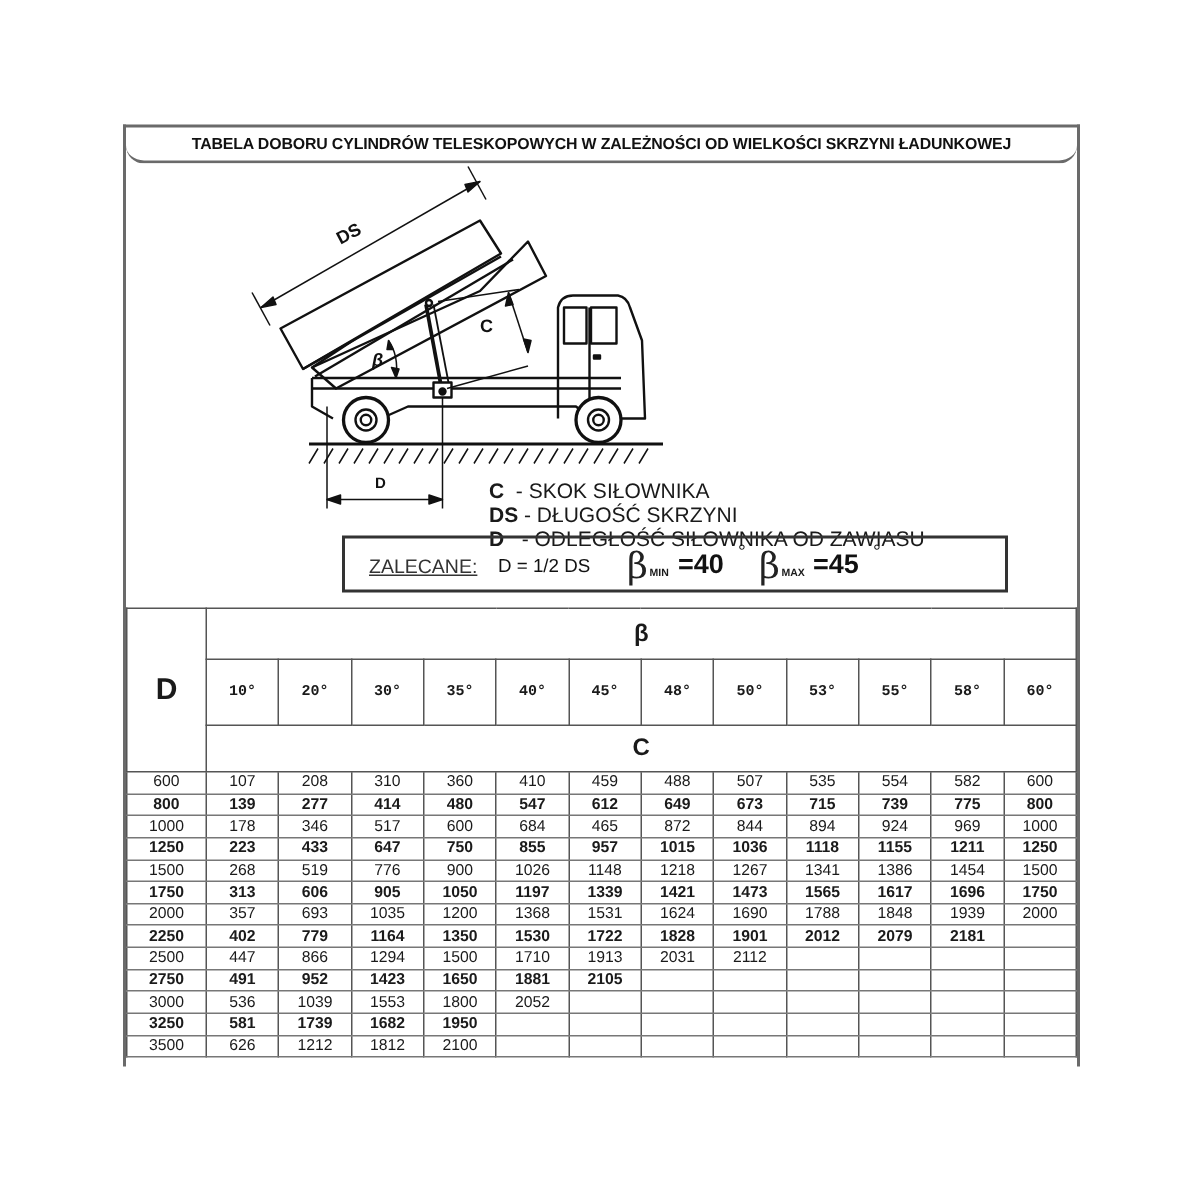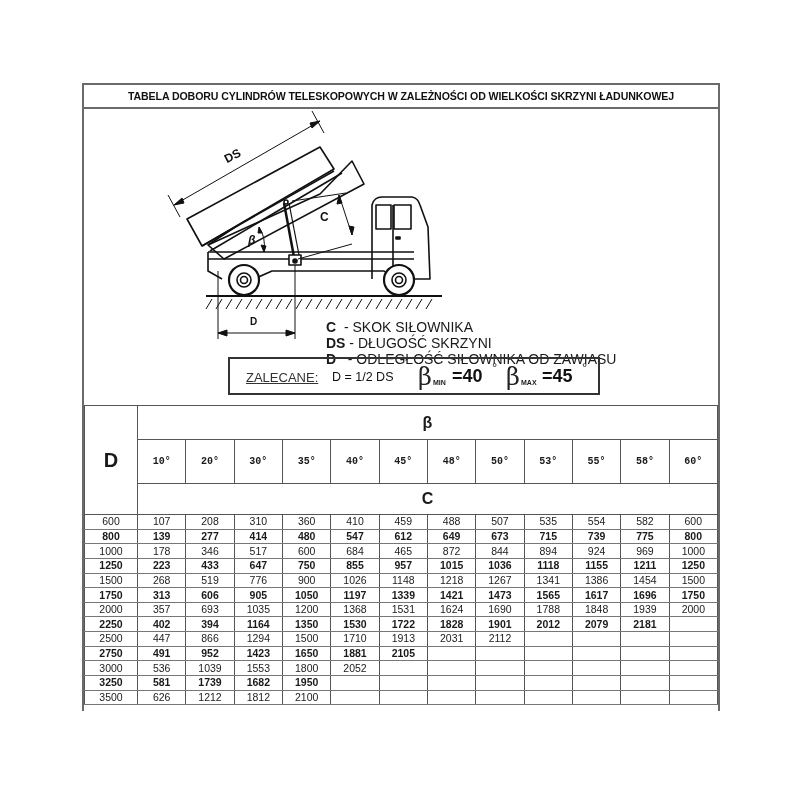--- a/index.html
+++ b/index.html
@@ -2,26 +2,26 @@
 <html><head>
 <meta charset="utf-8">
 <style>
   html, body { margin:0; padding:0; background:#ffffff; }
   body { width:800px; height:800px; position:relative; overflow:hidden;
          font-family:"Liberation Sans", sans-serif; color:#1a1a1a; }
   .frame { position:absolute; left:82px; top:83px; width:634px; height:626px;
            border:2px solid #6a6a6a; border-bottom:none; box-sizing:content-box; }
   .title { position:absolute; left:0; top:0; width:634px; height:22px;
            border-bottom:2px solid #6a6a6a; font-weight:bold; font-size:10.6px;
-           line-height:22px; text-align:center; letter-spacing:-0.1px; color:#111; }
+           line-height:22px; text-align:center; letter-spacing:-0.1px; color:#111;border-radius:12px; }
   .diagram { position:absolute; left:0; top:24px; width:634px; height:296px; }
   .legend { position:absolute; left:242px; top:210px; font-size:14px; line-height:16px; color:#1a1a1a; }
   .legend .row { white-space:nowrap; }
   .legend .key { font-weight:bold; display:inline-block; }
-  .rec { position:absolute; left:144px; top:248px; width:372px; height:38px;
+  .rec { position:absolute; left:144px; top:248px; width:444px; height:38px;
          border:2px solid #333; box-sizing:border-box; white-space:nowrap; }
   .rec .lab { position:absolute; left:16px; top:11px; font-size:13px; text-decoration:underline; color:#333; }
   .rec .formula { position:absolute; left:102px; top:11px; font-size:12.5px; font-weight:normal; color:#111; }
   .rec .beta { position:absolute; font-size:24px; top:4px; color:#222; font-family:"DejaVu Serif", serif; font-weight:normal; }
   .rec .sub { position:absolute; font-size:7px; top:20px; font-weight:bold; }
   .rec .eq { position:absolute; font-size:18px; font-weight:bold; top:7px; color:#111; }
   .rec .deg { position:absolute; font-size:13px; top:1px; }
 
   table.t { position:absolute; left:0; top:320px; border-collapse:collapse; table-layout:fixed; width:634px; }
   table.t td, table.t th { border:1.5px solid #555; padding:0; text-align:center; overflow:hidden; }
@@ -285,21 +285,21 @@
           <td>1624</td>
           <td>1690</td>
           <td>1788</td>
           <td>1848</td>
           <td>1939</td>
           <td>2000</td>
         </tr>
         <tr class="bold">
           <td>2250</td>
           <td>402</td>
-          <td>394</td>
+          <td>779</td>
           <td>1164</td>
           <td>1350</td>
           <td>1530</td>
           <td>1722</td>
           <td>1828</td>
           <td>1901</td>
           <td>2012</td>
           <td>2079</td>
           <td>2181</td>
           <td></td>

